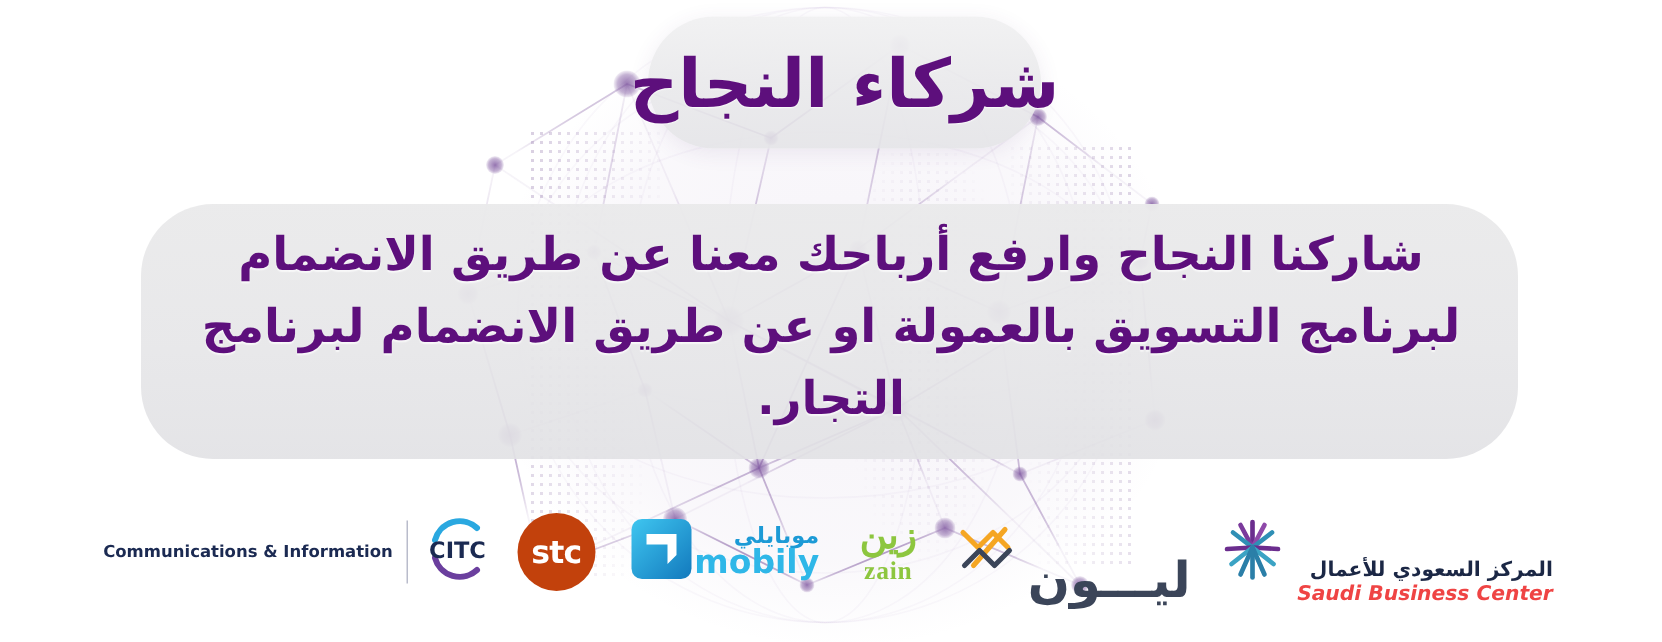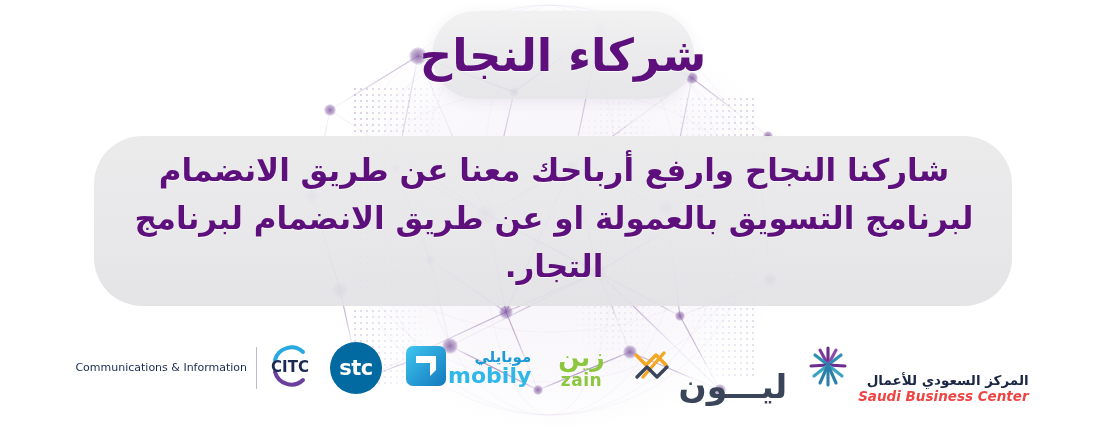--- a/index.html
+++ b/index.html
@@ -146,50 +146,50 @@
   #logo-sbc .sbc-en { font-size: 13.5px; font-weight: bold; font-style: italic; color:#ef4444; direction: ltr; }
 
   
   #logo-lean { margin-left: 14px; margin-right: 12px; }
   #logo-lean .lean-word {
     font-size: 33px; font-weight: bold; color: #3b4559;
     direction: rtl; letter-spacing: -1px; padding-left: 6px; margin-top: 36px;
   }
 
   
-  #logo-zain { flex-direction: column; justify-content: center; margin: 0 12px; }
+  #logo-zain { flex-direction: column; justify-content: center; margin: 0 12px; font-family: Liberation Serif, serif; }
   #logo-zain .zain-ar { font-size: 25px; font-weight: bold; color: #8dc63f; line-height: 1; }
   #logo-zain .zain-en { font-size: 17px; font-weight: bold; color: #8dc63f; line-height: 1.25; letter-spacing: .5px; direction: ltr;}
 
   
   #logo-mobily { margin: 0 10px; }
   #logo-mobily .mob-text { padding-right: 5px; text-align: right; direction: rtl; }
   #logo-mobily .mob-ar { font-size: 15px; font-weight: bold; color: #1c9ad6; line-height: 1.1; }
   #logo-mobily .mob-en { font-size: 22px; font-weight: bold; color: #2fb7e8; line-height: 1.0; direction: ltr; }
 
   
   #logo-stc { margin: 0 12px; }
   #logo-stc .stc-circle {
     width: 52px; height: 52px; border-radius: 50%;
-    background: #0369a1;
+    background: #c2410c;
     display: flex; align-items: center; justify-content: center;
   }
   #logo-stc .stc-word {
     color: #ffffff; font-size: 21px; font-weight: bold; letter-spacing: -0.5px;
     direction: ltr; line-height: 1;
   }
 
   
   #logo-citc { margin-left: 14px; margin-right: 4px; }
   #logo-citc .citc-divider {
     width: 1px; height: 42px; background: #b9bccb; margin: 0 9px;
   }
   #logo-citc .citc-text { text-align: right; direction: rtl; line-height: 1.3; }
   #logo-citc .citc-ar { font-size: 12.5px; font-weight: bold; color: #1b2a52; }
-  #logo-citc .citc-en { font-size: 11px; font-weight: normal; color: #1b2a52; direction: ltr; display:block;}
+  #logo-citc .citc-en { font-size: 11px; font-weight: bold; color: #1b2a52; direction: ltr; display:block;}
 </style>
 </head>
 <body>
 
 <div id="stage">
 
   <div class="halo"></div>
 
   <div id="bg-globe">
     <svg viewBox="0 0 500 500" xmlns="http://www.w3.org/2000/svg">

